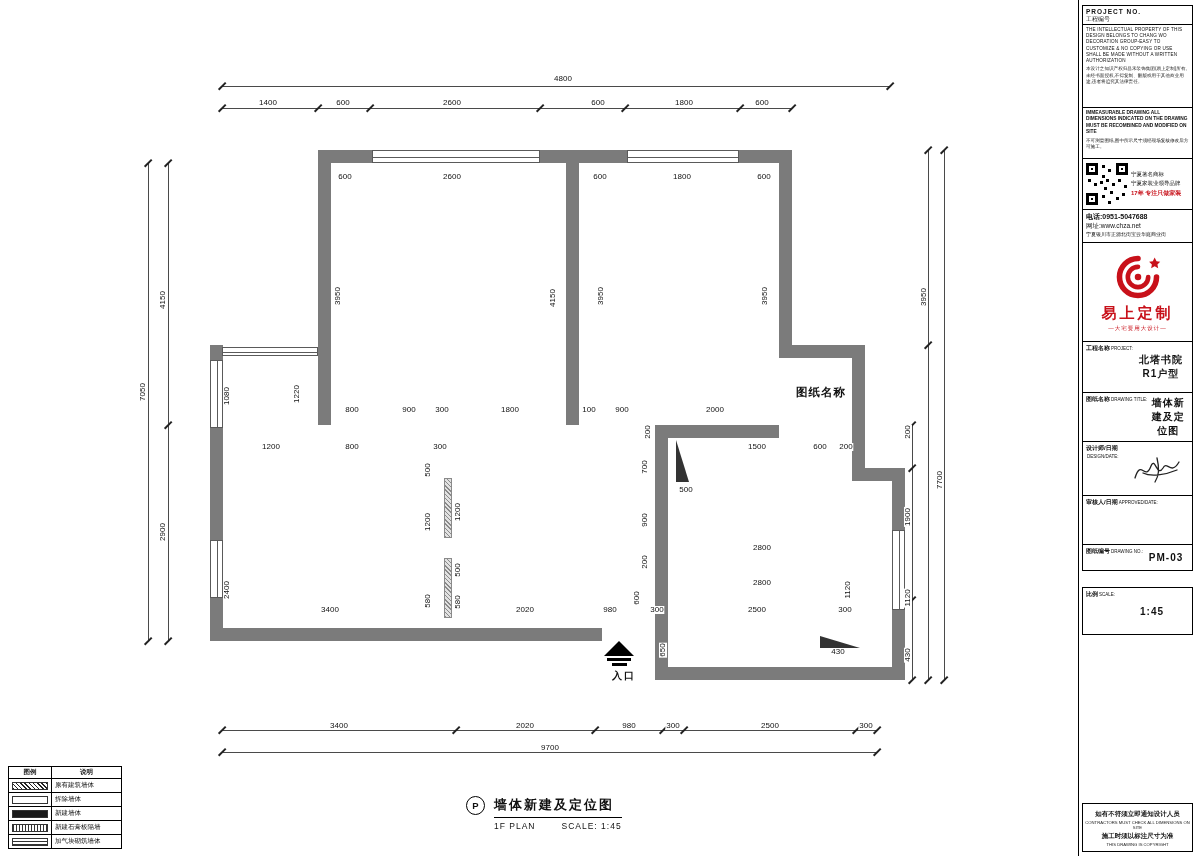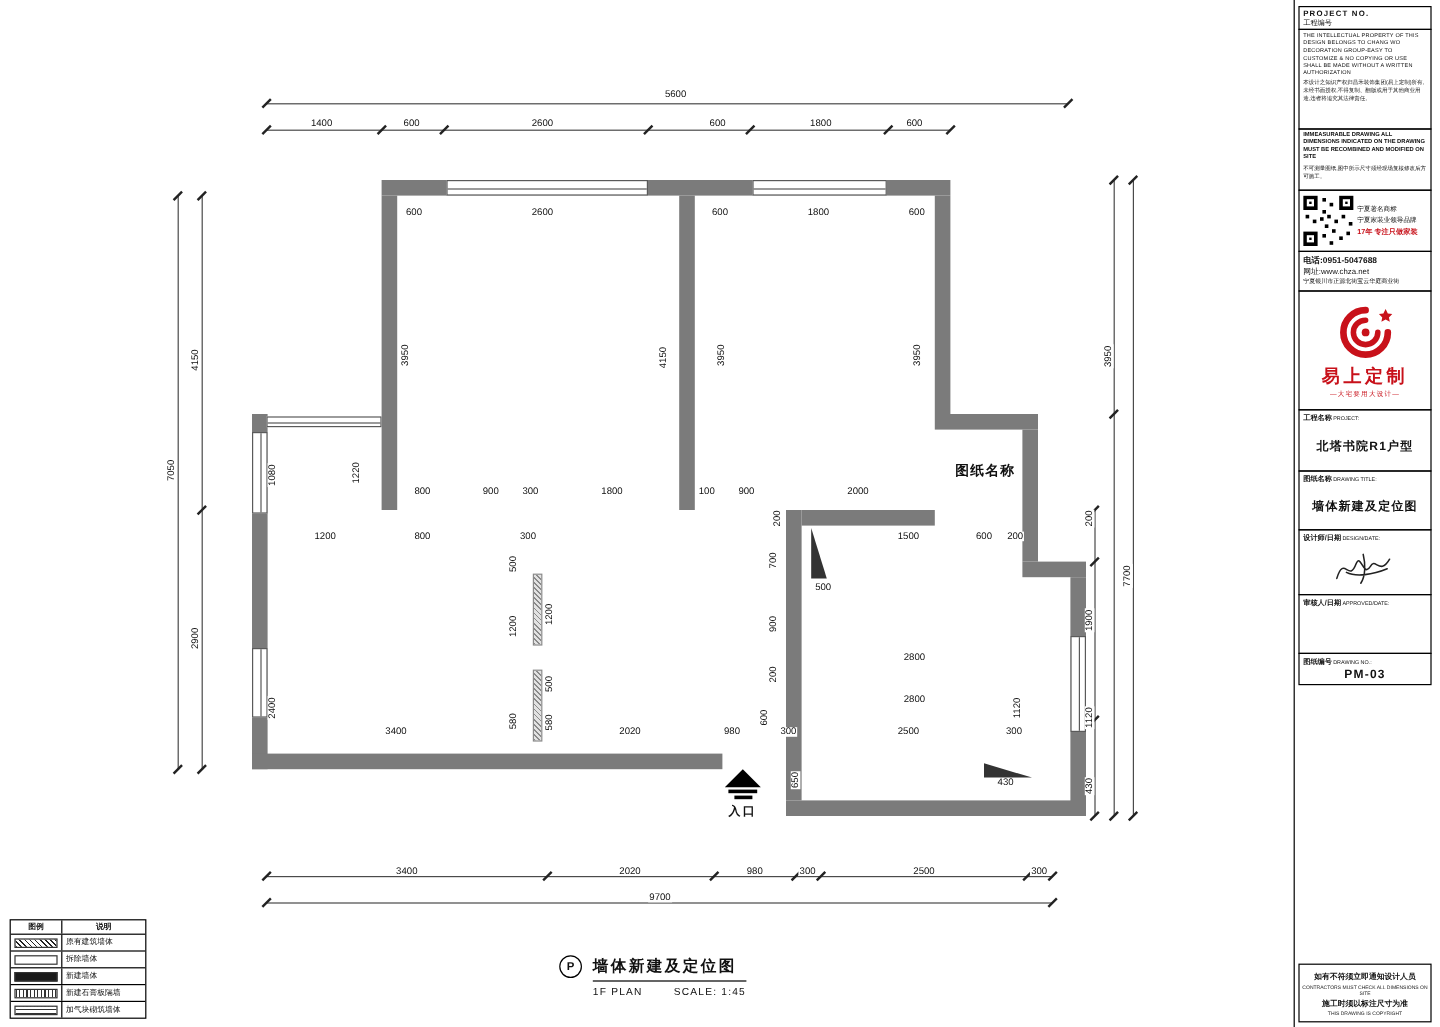--- a/index.html
+++ b/index.html
@@ -13,21 +13,21 @@
   .win i{position:absolute;background:#5a5a5a;display:block;}
   .dline{position:absolute;background:#4a4a4a;}
   .tick{position:absolute;width:10px;height:1.5px;background:#222;transform:translate(-50%,-50%) rotate(-45deg);}
   .dim{position:absolute;transform:translate(-50%,-50%);font-size:8px;line-height:1;color:#111;
        background:#fff;padding:0 1px;white-space:nowrap;}
   .dim.rot{transform:translate(-50%,-50%) rotate(-90deg);}
   .door-v{position:absolute;width:0;height:0;border-bottom:42px solid #333;border-right:13px solid transparent;}
   .door-h{position:absolute;width:0;height:0;border-left:40px solid #333;border-top:12px solid transparent;}
   #room-label{position:absolute;left:796px;top:385px;font-size:11.5px;font-weight:bold;letter-spacing:1px;}
   
-  #entrance{position:absolute;left:602px;top:641px;width:34px;text-align:center;font-family:Liberation Mono, monospace;}
+  #entrance{position:absolute;left:602px;top:641px;width:34px;text-align:right;font-family:Liberation Mono, monospace;}
   .ent-tri{width:0;height:0;border-left:15px solid transparent;border-right:15px solid transparent;border-bottom:15px solid #000;margin:0 auto;}
   .ent-bar{height:3px;background:#000;margin:2px auto 0;}
   .ent-bar.b1{width:24px;} .ent-bar.b2{width:15px;}
   #entrance .lbl{margin-top:3px;font-size:10px;font-weight:bold;letter-spacing:2px;}
   
   #caption{position:absolute;left:466px;top:796px;display:flex;gap:9px;align-items:flex-start;}
   .pcircle{width:17px;height:17px;border:1.6px solid #000;border-radius:50%;display:flex;align-items:center;justify-content:center;font-size:9.5px;font-weight:bold;flex:0 0 auto;}
   #caption .cap-col{display:flex;flex-direction:column;}
   #caption .cap-title{font-size:13px;font-weight:bold;letter-spacing:2px;border-bottom:1.3px solid #000;padding:0 6px 3px 0;}
   #caption .cap-sub{display:flex;gap:26px;font-size:8.5px;margin-top:3px;letter-spacing:1px;}
@@ -68,21 +68,21 @@
   .qr-txt{display:flex;flex-direction:column;gap:2px;}
   .qr-txt .t1,.qr-txt .t2{font-size:5.5px;}
   .qr-txt .t3{font-size:6px;color:#c8111a;font-weight:bold;}
   .tb-contact{height:34px;}
   .tb-contact .p{font-size:7px;font-weight:bold;}
   .tb-contact .u{font-size:6.5px;}
   .tb-contact .a{font-size:5px;}
   .tb-redlogo{height:100px;display:flex;flex-direction:column;align-items:center;justify-content:center;gap:2px;}
   .redname{color:#c8111a;font-weight:bold;font-size:15px;letter-spacing:3px;}
   .redtag{color:#c8111a;font-size:5.5px;letter-spacing:1px;}
-  .field{border:1px solid #000;margin-top:-1px;padding:2px 3px;box-sizing:border-box;display:flex;flex-direction:column;}
+  .field{border:1px solid #000;margin-top:-1px;padding:2px 3px;box-sizing:border-box;display:flex;flex-direction:row;}
   .flabel{font-size:6px;font-weight:bold;}
   .flabel .en{font-size:4.5px;font-weight:normal;margin-left:1px;}
   .fvalue{flex:1;display:flex;align-items:center;justify-content:center;font-weight:bold;font-size:10px;letter-spacing:1px;text-align:center;}
   #tb-fields .field:nth-child(1){height:52px;}
   #tb-fields .field:nth-child(2){height:50px;}
   #tb-fields .field:nth-child(3){height:55px;}
   #tb-fields .field:nth-child(4){height:50px;}
   #tb-fields .field:nth-child(5){height:27px;}
   #tb-fields .field:nth-child(6){height:48px;margin-top:16px;border-top:1px solid #000;}
   #tb-fields .field:nth-child(7){height:54px;}
@@ -171,21 +171,21 @@
       <div class="tick" style="left: 168px; top: 641px;"></div>
       <div class="tick" style="left: 928px; top: 150px;"></div>
       <div class="tick" style="left: 928px; top: 345px;"></div>
       <div class="tick" style="left: 928px; top: 680px;"></div>
       <div class="tick" style="left: 944px; top: 150px;"></div>
       <div class="tick" style="left: 944px; top: 680px;"></div>
       <div class="tick" style="left: 912px; top: 425px;"></div>
       <div class="tick" style="left: 912px; top: 468px;"></div>
       <div class="tick" style="left: 912px; top: 600px;"></div>
       <div class="tick" style="left: 912px; top: 680px;"></div>
-      <div class="dim" style="left: 563px; top: 79px;">5600</div>
+      <div class="dim" style="left: 563px; top: 79px;">4800</div>
       <div class="dim" style="left: 268px; top: 103px;">1400</div>
       <div class="dim" style="left: 343px; top: 103px;">600</div>
       <div class="dim" style="left: 452px; top: 103px;">2600</div>
       <div class="dim" style="left: 598px; top: 103px;">600</div>
       <div class="dim" style="left: 684px; top: 103px;">1800</div>
       <div class="dim" style="left: 762px; top: 103px;">600</div>
       <div class="dim" style="left: 345px; top: 177px;">600</div>
       <div class="dim" style="left: 452px; top: 177px;">2600</div>
       <div class="dim" style="left: 600px; top: 177px;">600</div>
       <div class="dim" style="left: 682px; top: 177px;">1800</div>
@@ -383,20 +383,24 @@
 </div>
         </div>
         <div class="field">
           <div class="flabel"><span>审核人/日期</span><span class="en">APPROVED/DATE:</span></div>
           <div class="fvalue"></div>
         </div>
         <div class="field">
           <div class="flabel"><span>图纸编号</span><span class="en">DRAWING NO.:</span></div>
           <div class="fvalue">PM-03</div>
         </div>
+        <div class="field">
+          <div class="flabel"><span>比例</span><span class="en">SCALE:</span></div>
+          <div class="fvalue">1:45</div>
+        </div>
       </div>
 
     <div class="tb-box tb-footer">
       <div class="cnl">如有不符须立即通知设计人员</div>
       <div class="enl">CONTRACTORS MUST CHECK ALL DIMENSIONS ON SITE</div>
       <div class="cnl">施工时须以标注尺寸为准</div>
       <div class="enl">THIS DRAWING IS COPYRIGHT</div>
     </div>
   </div>
 </div>

